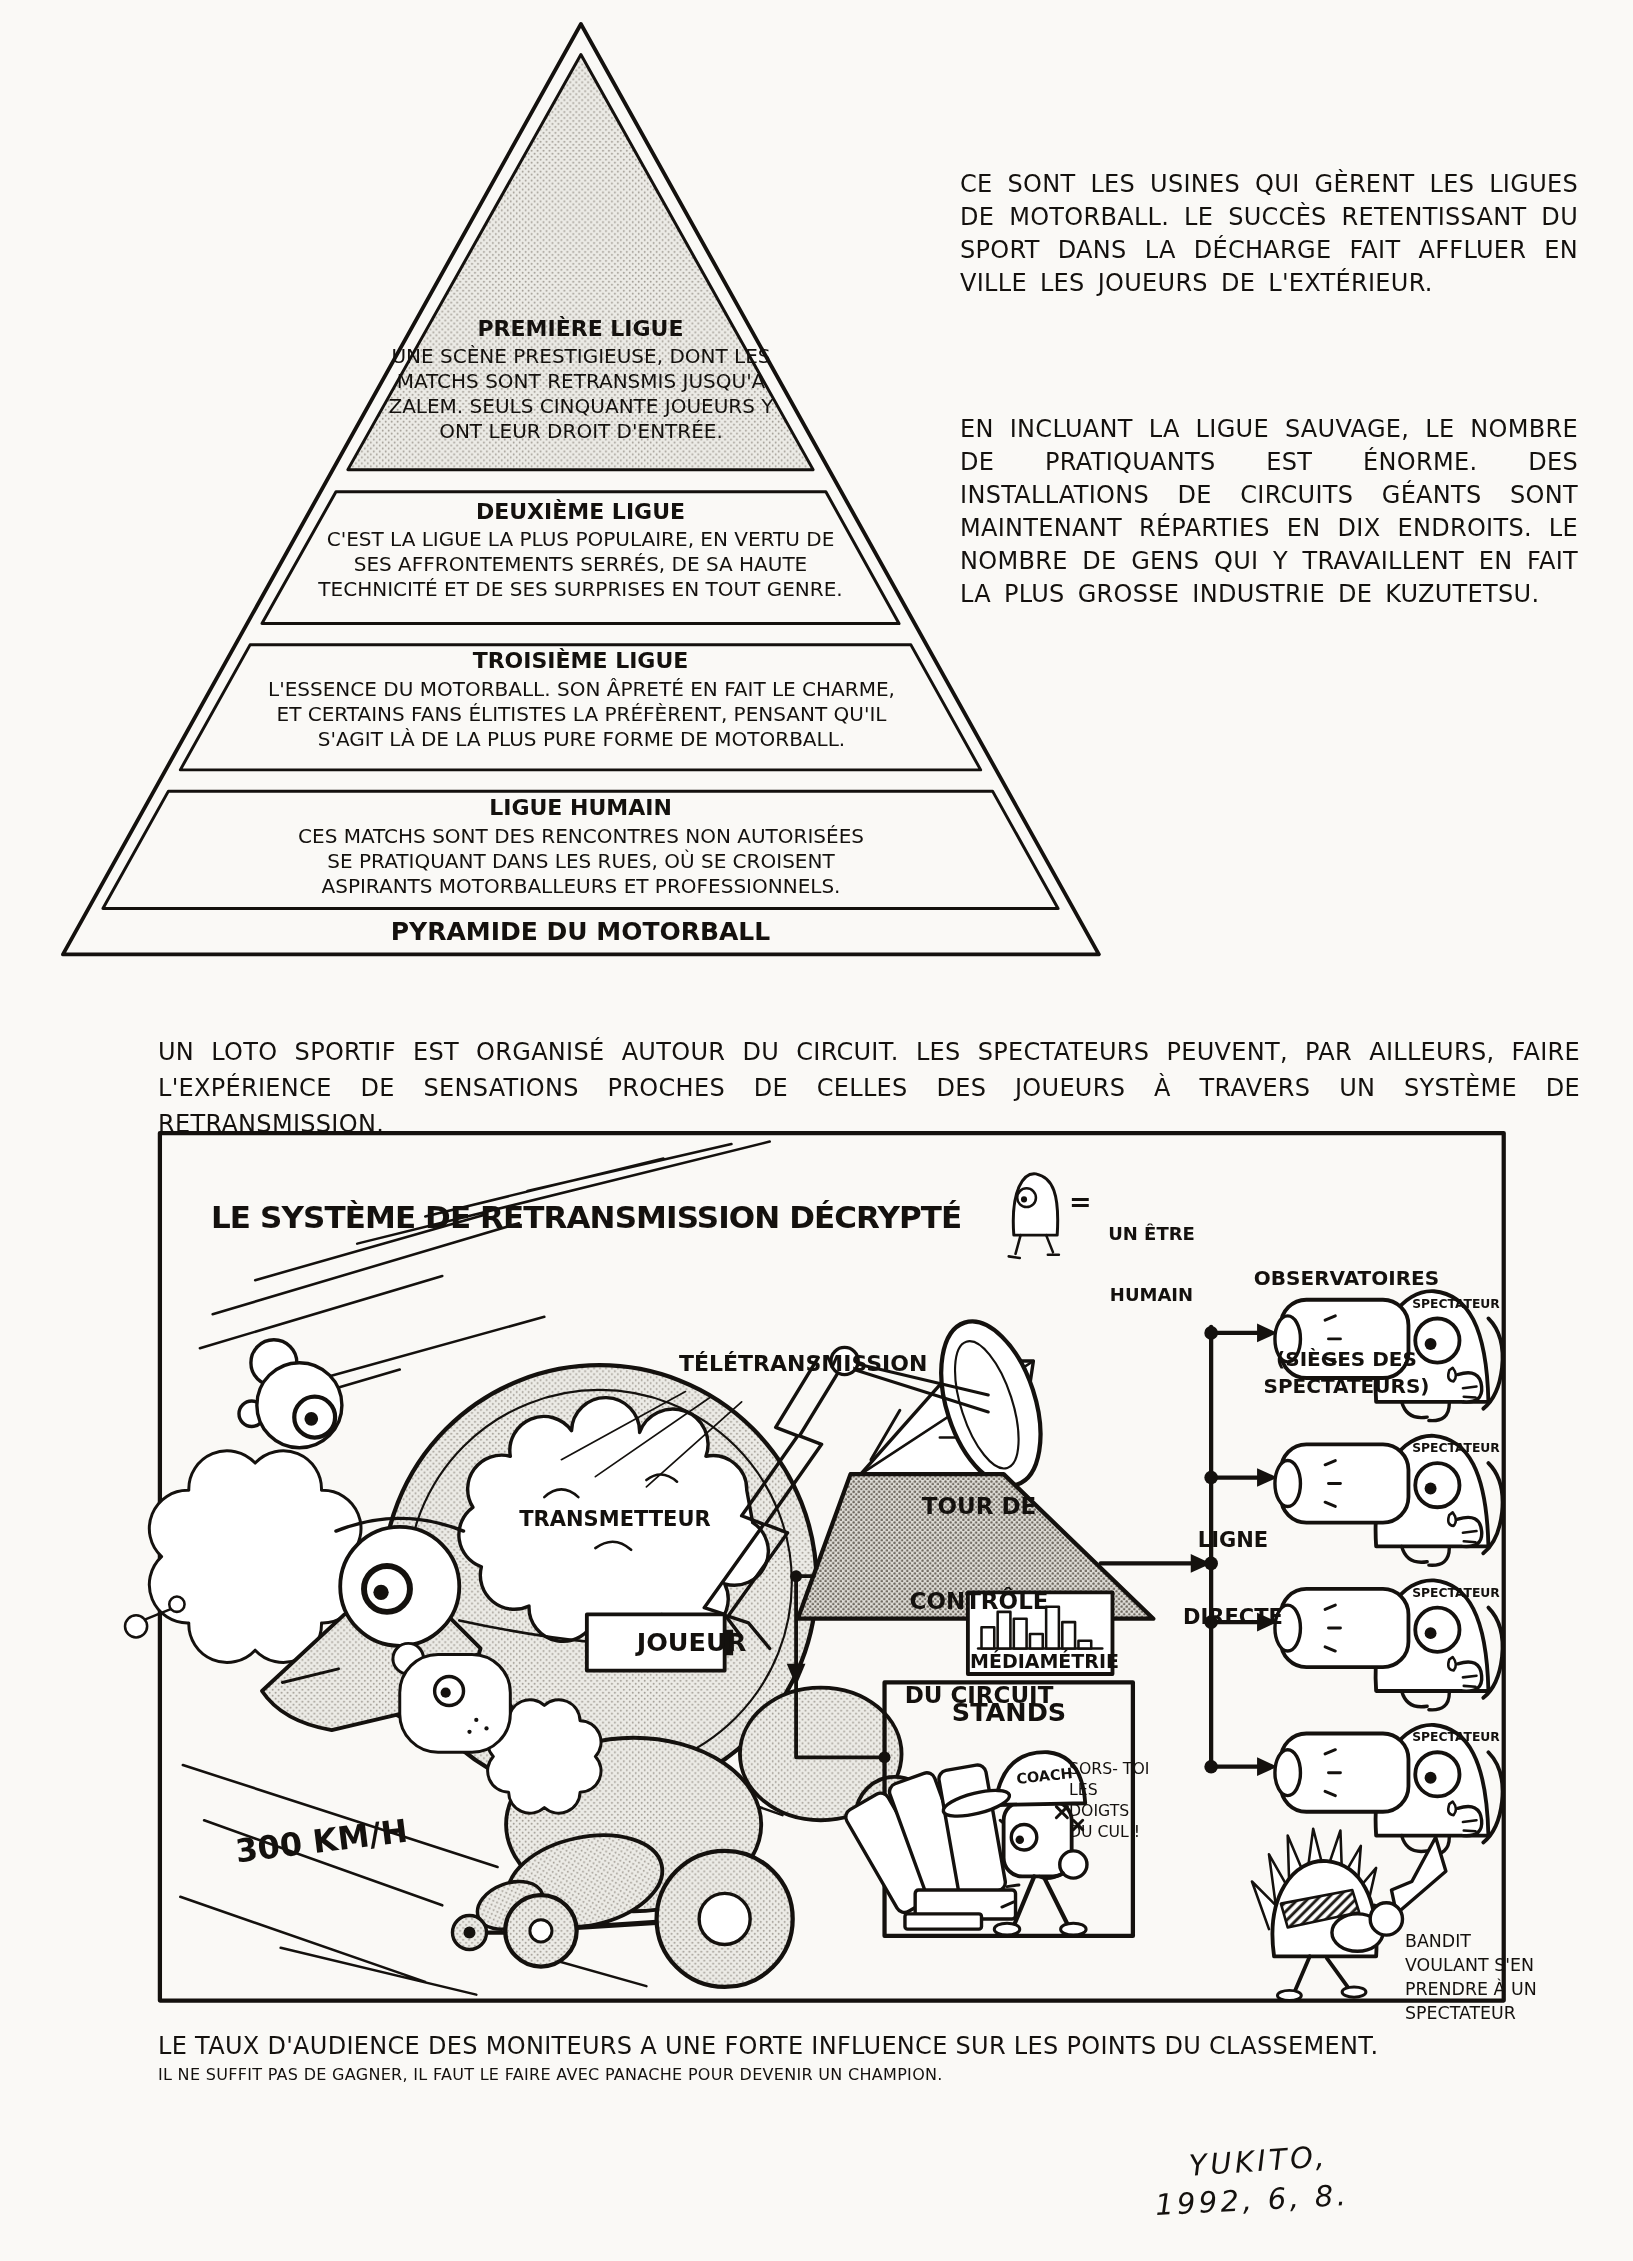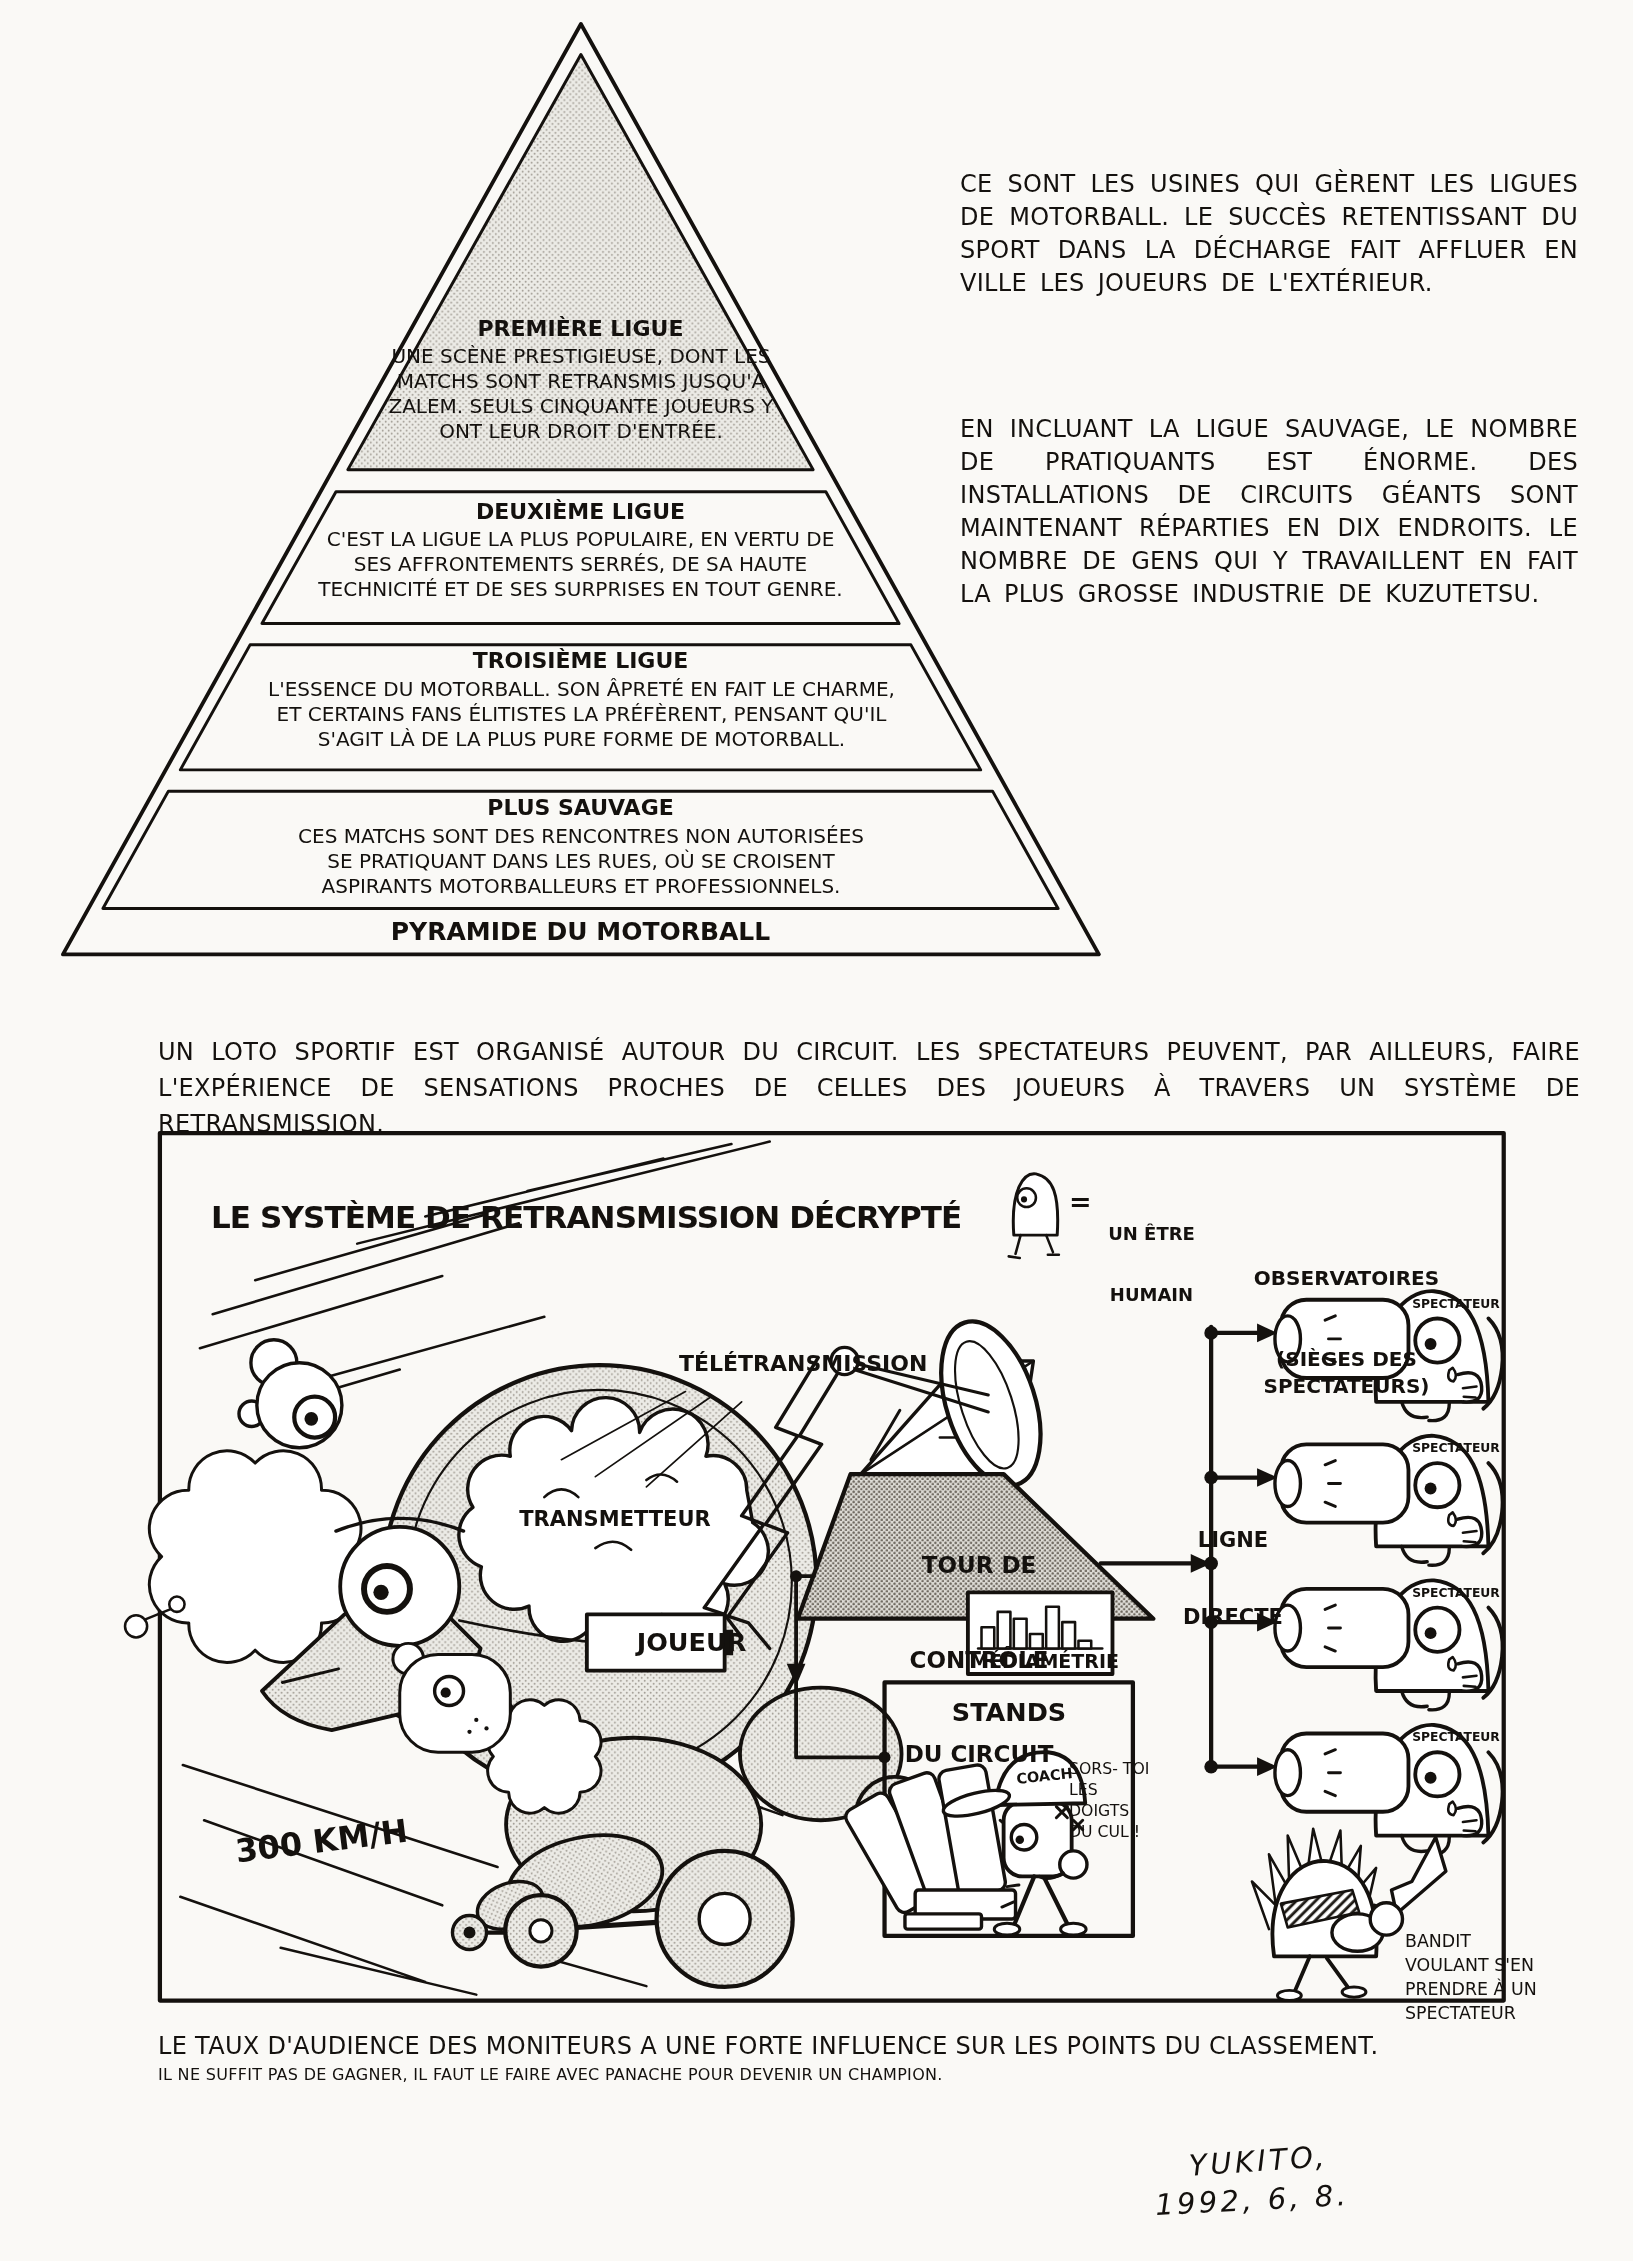--- a/index.html
+++ b/index.html
@@ -251,21 +251,21 @@
 
 <div class="txt tier-title c" style="left:368px;top:316px;width:425px;">PREMIÈRE LIGUE</div>
 <div class="txt tier-body c" style="left:381px;top:344px;width:400px;">UNE SCÈNE PRESTIGIEUSE, DONT LES MATCHS SONT RETRANSMIS JUSQU'À ZALEM. SEULS CINQUANTE JOUEURS Y ONT LEUR DROIT D'ENTRÉE.</div>
 
 <div class="txt tier-title c" style="left:368px;top:499px;width:425px;">DEUXIÈME LIGUE</div>
 <div class="txt tier-body c" style="left:317px;top:527px;width:527px;">C'EST LA LIGUE LA PLUS POPULAIRE, EN VERTU DE SES AFFRONTEMENTS SERRÉS, DE SA HAUTE TECHNICITÉ ET DE SES SURPRISES EN TOUT GENRE.</div>
 
 <div class="txt tier-title c" style="left:368px;top:648px;width:425px;">TROISIÈME LIGUE</div>
 <div class="txt tier-body c" style="left:258px;top:677px;width:647px;">L'ESSENCE DU MOTORBALL. SON ÂPRETÉ EN FAIT LE CHARME, ET CERTAINS FANS ÉLITISTES LA PRÉFÈRENT, PENSANT QU'IL S'AGIT LÀ DE LA PLUS PURE FORME DE MOTORBALL.</div>
 
-<div class="txt tier-title c" style="left:368px;top:795px;width:425px;">PLUS SAUVAGE</div>
+<div class="txt tier-title c" style="left:368px;top:795px;width:425px;">LIGUE HUMAIN</div>
 <div class="txt tier-body c" style="left:283px;top:824px;width:596px;">CES MATCHS SONT DES RENCONTRES NON AUTORISÉES SE PRATIQUANT DANS LES RUES, OÙ SE CROISENT ASPIRANTS MOTORBALLEURS ET PROFESSIONNELS.</div>
 
 <div class="txt b c" style="left:368px;top:917px;width:425px;font-size:25px;">PYRAMIDE DU MOTORBALL</div>
 
 <div class="txt para j" style="left:960px;top:168px;width:618px;">CE SONT LES USINES QUI GÈRENT LES LIGUES DE MOTORBALL. LE SUCCÈS RETENTISSANT DU SPORT DANS LA DÉCHARGE FAIT AFFLUER EN VILLE LES JOUEURS DE L'EXTÉRIEUR.</div>
 <div class="txt para j" style="left:960px;top:413px;width:618px;">EN INCLUANT LA LIGUE SAUVAGE, LE NOMBRE DE PRATIQUANTS EST ÉNORME. DES INSTALLATIONS DE CIRCUITS GÉANTS SONT MAINTENANT RÉPARTIES EN DIX ENDROITS. LE NOMBRE DE GENS QUI Y TRAVAILLENT EN FAIT LA PLUS GROSSE INDUSTRIE DE KUZUTETSU.</div>
 
 <div class="txt j" style="left:158px;top:1034px;width:1422px;font-size:24px;line-height:36px;">UN LOTO SPORTIF EST ORGANISÉ AUTOUR DU CIRCUIT. LES SPECTATEURS PEUVENT, PAR AILLEURS, FAIRE L'EXPÉRIENCE DE SENSATIONS PROCHES DE CELLES DES JOUEURS À TRAVERS UN SYSTÈME DE RETRANSMISSION.</div>
 
 <div class="txt b" style="left:211px;top:1174px;font-size:31px;letter-spacing:-0.9px;margin-top:25px;">LE SYSTÈME DE RETRANSMISSION DÉCRYPTÉ</div>
@@ -277,21 +277,21 @@
 
 <div class="txt b c" style="left:1099px;top:1183px;width:105px;font-size:18px;line-height:20.4px;">
   <div>UN ÊTRE</div>
   <div>HUMAIN</div>
 </div>
 
 <div class="txt b" style="left:679px;top:1351px;font-size:22px;">TÉLÉTRANSMISSION</div>
 <div class="txt b c" style="left:517px;top:1507px;width:196px;font-size:21px;">TRANSMETTEUR</div>
 <div class="txt b c" style="left:589px;top:1627px;width:133px;font-size:25.5px;padding-left:36px;">JOUEUR</div>
 
-<div class="txt b c" style="left:881px;top:1487px;width:196px;font-size:23px;line-height:31.5px;">
+<div class="txt b c" style="left:881px;top:1428px;width:196px;font-size:23px;line-height:31.5px;">
   <div>TOUR DE</div>
   <div>CONTRÔLE</div>
   <div>DU CIRCUIT</div>
 </div>
 
 <div class="txt b c" style="left:1176px;top:1477px;width:114px;font-size:21px;line-height:25.5px;">
   <div>LIGNE</div>
   <div>DIRECTE</div>
 </div>
 

